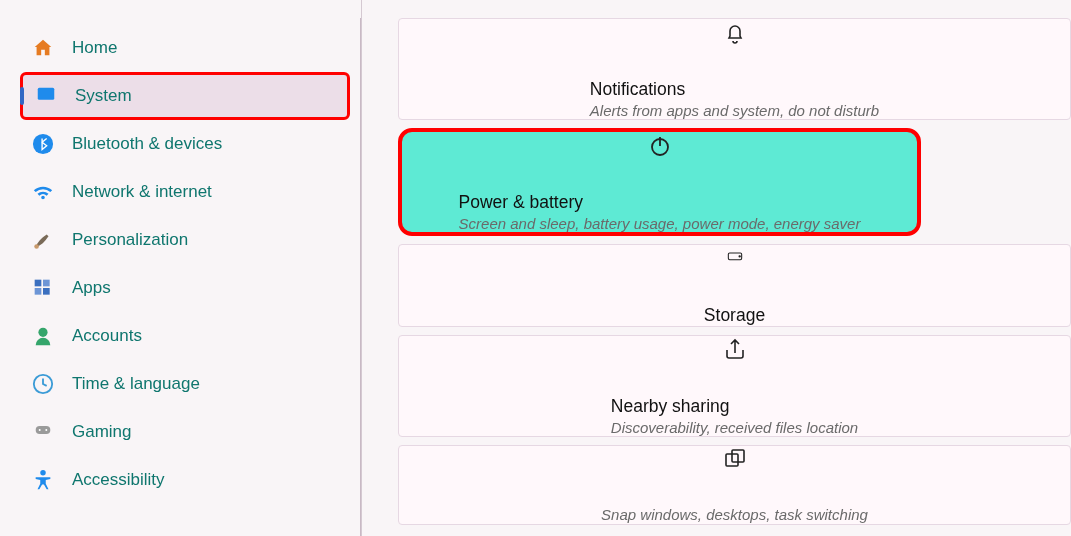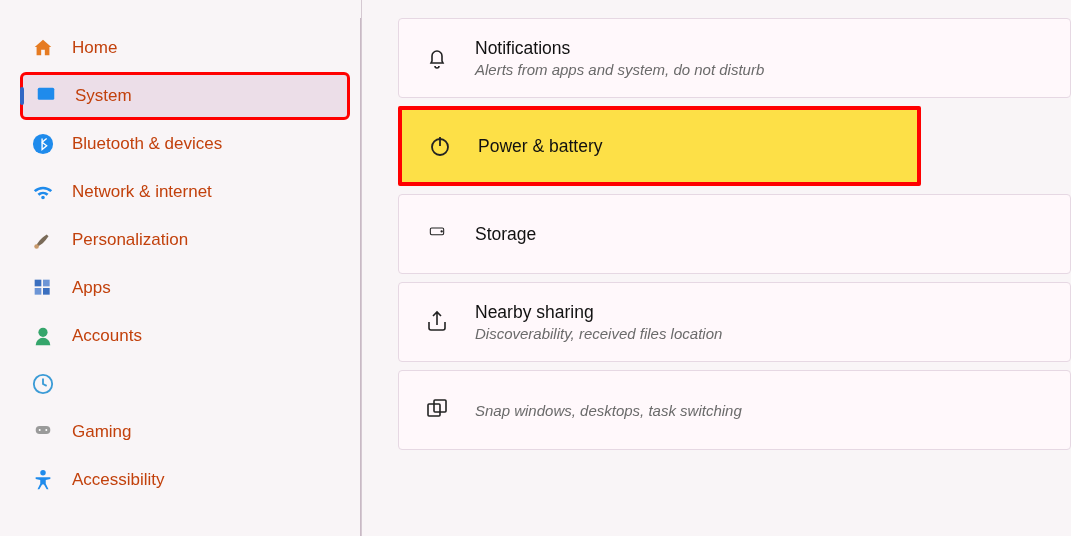--- a/index.html
+++ b/index.html
@@ -19,21 +19,21 @@
       border-right:1px solid #d5c9d2;
     }
     .sidebar::after{
       content:""; position:absolute; right:0; top:18px; bottom:0;
       width:1px; background:#c9b9c5;
     }
     .nav-item{
       display:flex; align-items:center; gap:18px;
       height:48px; padding-left:12px;
       border-radius:6px;
-      font-size:16px; color:#c2410c;
+      font-size:16px; color:#0f766e;
       cursor:pointer;
       position:relative;
       width:330px;
     }
     .nav-item.selected{
       background:#ecdee8;
       border:3px solid #ff0000;
     }
     .nav-item.selected::before{
       content:""; position:absolute; left:-3px; top:50%;
@@ -52,28 +52,29 @@
       flex:1; height:100%; overflow:hidden;
       padding:18px 0 0 36px;
     }
     .card{
       background:#fff8fb;
       border:1px solid #e6d8e3;
       border-radius:4px;
       margin-bottom:8px;
       display:flex; align-items:center;
       min-height:80px;
-      padding:0 24px;
-      gap:24px;
+      padding:0 38px;
+      gap:32px;
       cursor:pointer;
+      flex-direction:column;
     }
     .card.highlight{
-      background:#fde047;
+      background:#5eead4;
       border:4px solid #ff0000;
-      border-radius:2px;
+      border-radius:14px;
       width:calc(100% - 150px);
     }
     .card-icon{
       width:28px; height:28px; flex:0 0 28px;
       display:flex; align-items:center; justify-content:center;
       color:#222;
     }
     .card-text{ display:flex; flex-direction:column; gap:2px;}
     .card-title{ font-size:17.5px; color:#111;}
     .card-sub{ font-size:15px; color:#6a6a6a;font-style:italic;}
@@ -152,20 +153,21 @@
     <span class="nav-label">Accounts</span>
   </div>
 
   <div class="nav-item">
     <span class="nav-icon">
       <svg viewBox="0 0 24 24" width="22" height="22">
           <circle cx="12" cy="12" r="10" fill="none" stroke="#3b9bd6" stroke-width="2"></circle>
           <path d="M12 6v6l4 2" stroke="#3b9bd6" stroke-width="2" fill="none"></path>
         </svg>
     </span>
+    <span class="nav-label">Time &amp; language</span>
   </div>
 
   <div class="nav-item">
     <span class="nav-icon">
       <svg viewBox="0 0 24 24" width="22" height="16">
           <rect x="1" y="3" width="22" height="12" rx="6" fill="#9a9a9a"></rect>
           <circle cx="7" cy="9" r="1.5" fill="#fff"></circle>
           <circle cx="17" cy="9" r="1.5" fill="#fff"></circle>
         </svg>
     </span>
@@ -201,20 +203,21 @@
 
   <div class="card highlight">
     <span class="card-icon">
       <svg viewBox="0 0 24 24" width="24" height="24" fill="none" stroke="#222" stroke-width="1.8">
           <circle cx="12" cy="13" r="8"></circle>
           <line x1="12" y1="3" x2="12" y2="12"></line>
         </svg>
     </span>
     <div class="card-text">
       <span class="card-title">Power &amp; battery</span>
+      <span class="card-sub">Screen and sleep, battery usage, power mode, energy saver</span>
     </div>
   </div>
 
   <div class="card">
     <span class="card-icon">
       <svg viewBox="0 0 24 24" width="26" height="16" fill="none" stroke="#222" stroke-width="1.6">
           <rect x="2" y="3" width="20" height="10" rx="2"></rect>
           <circle cx="19" cy="8" r="1" fill="#222"></circle>
         </svg>
     </span>

